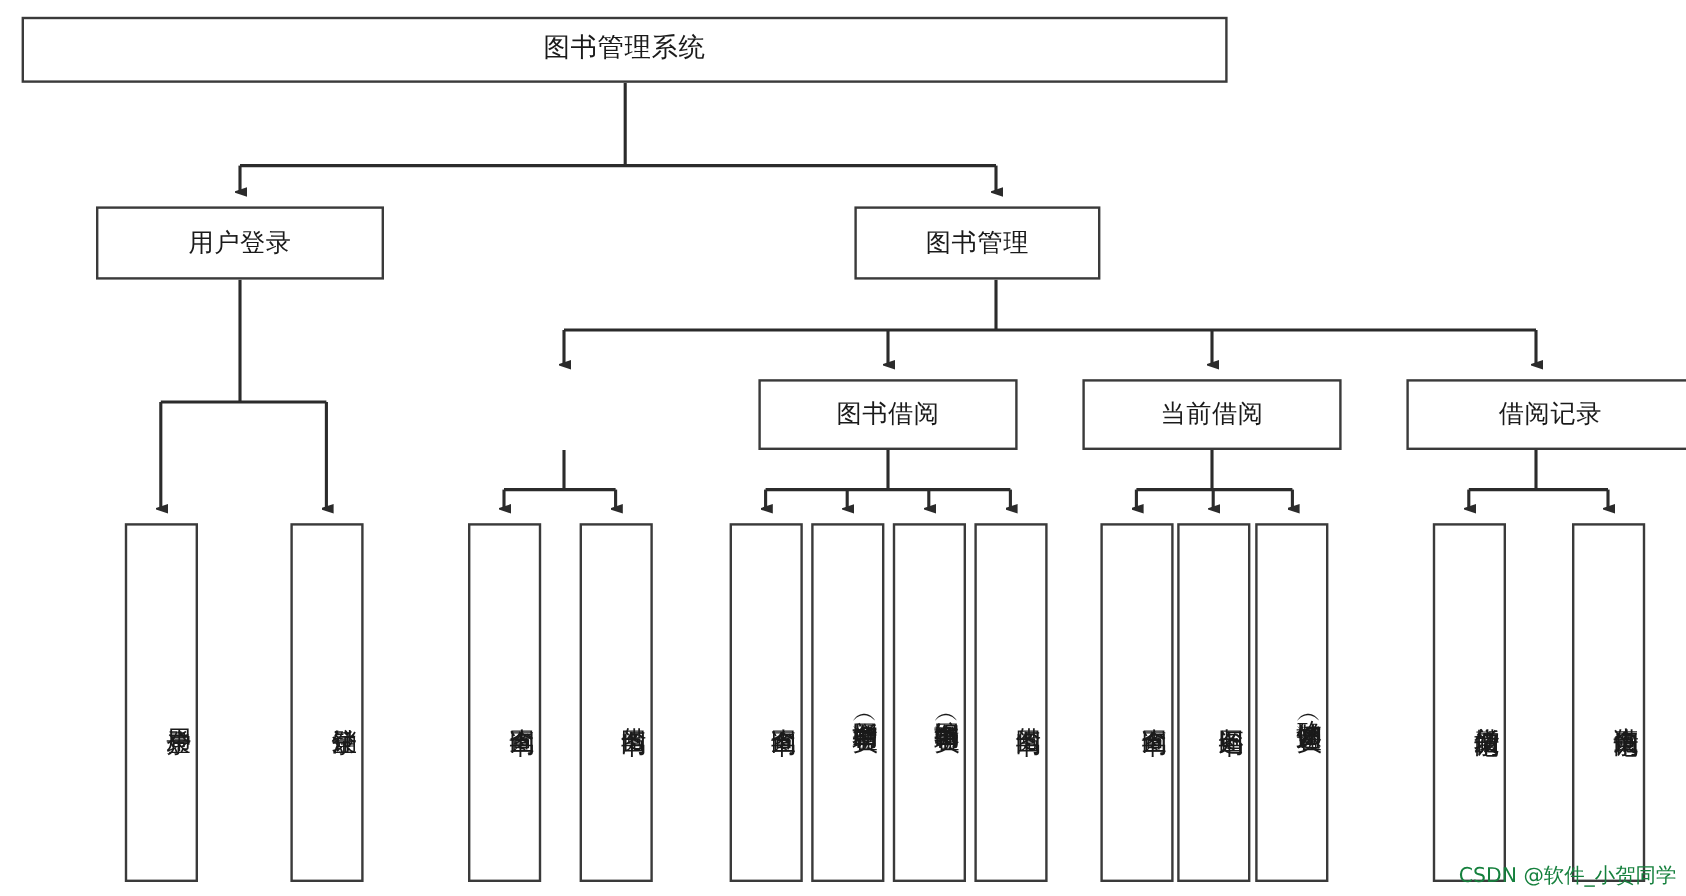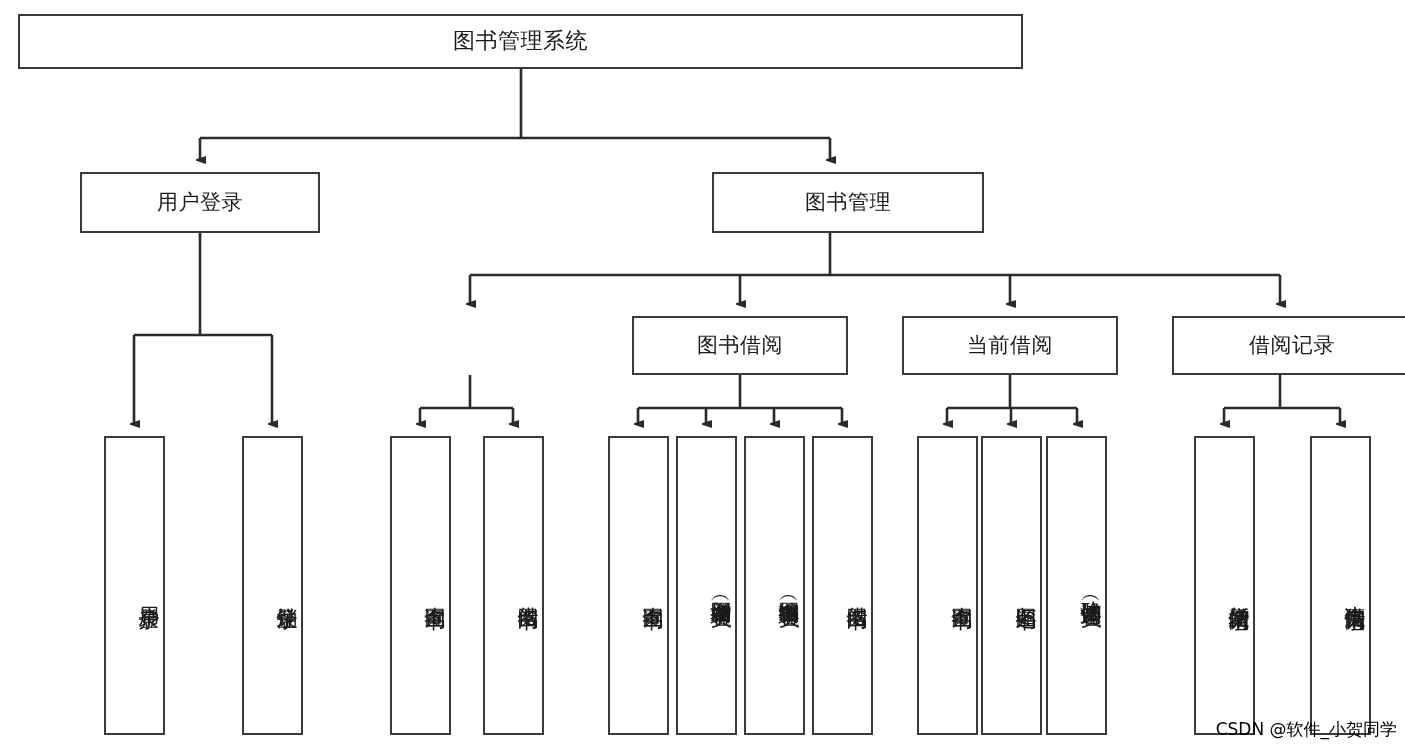--- a/index.html
+++ b/index.html
@@ -60,21 +60,21 @@
   .vlabel {
     writing-mode: vertical-rl;
     text-orientation: upright;
     white-space: nowrap;
   }
   .watermark {
     position: absolute;
     right: 8px;
     bottom: 6px;
     font-size: 17px;
-    color: #000000;
+    color: #15803d;
     white-space: nowrap;
     user-select: none;
   }
 </style>
 </head>
 <body>
 
 <div id="diagram-root">
 
   <svg class="connectors" viewBox="0 0 1405 747">
@@ -128,21 +128,21 @@
   </svg>
 
   <div class="node horizontal root" style="left:18px; top:14px; width:1005px; height:55px;">
     <span>图书管理系统</span>
   </div>
 
   <div class="node horizontal" style="left:80px; top:172px; width:240px; height:61px;">
     <span>用户登录</span>
   </div>
 
-  <div class="node horizontal" style="left:712px; top:172px; width:272px; height:61px;">
+  <div class="node horizontal" style="left:712px; top:172px; width:205px; height:61px;">
     <span>图书管理</span>
   </div>
 
 
   <div class="node horizontal" style="left:632px; top:316px; width:216px; height:59px;">
     <span>图书借阅</span>
   </div>
 
   <div class="node horizontal" style="left:902px; top:316px; width:216px; height:59px;">
     <span>当前借阅</span>

